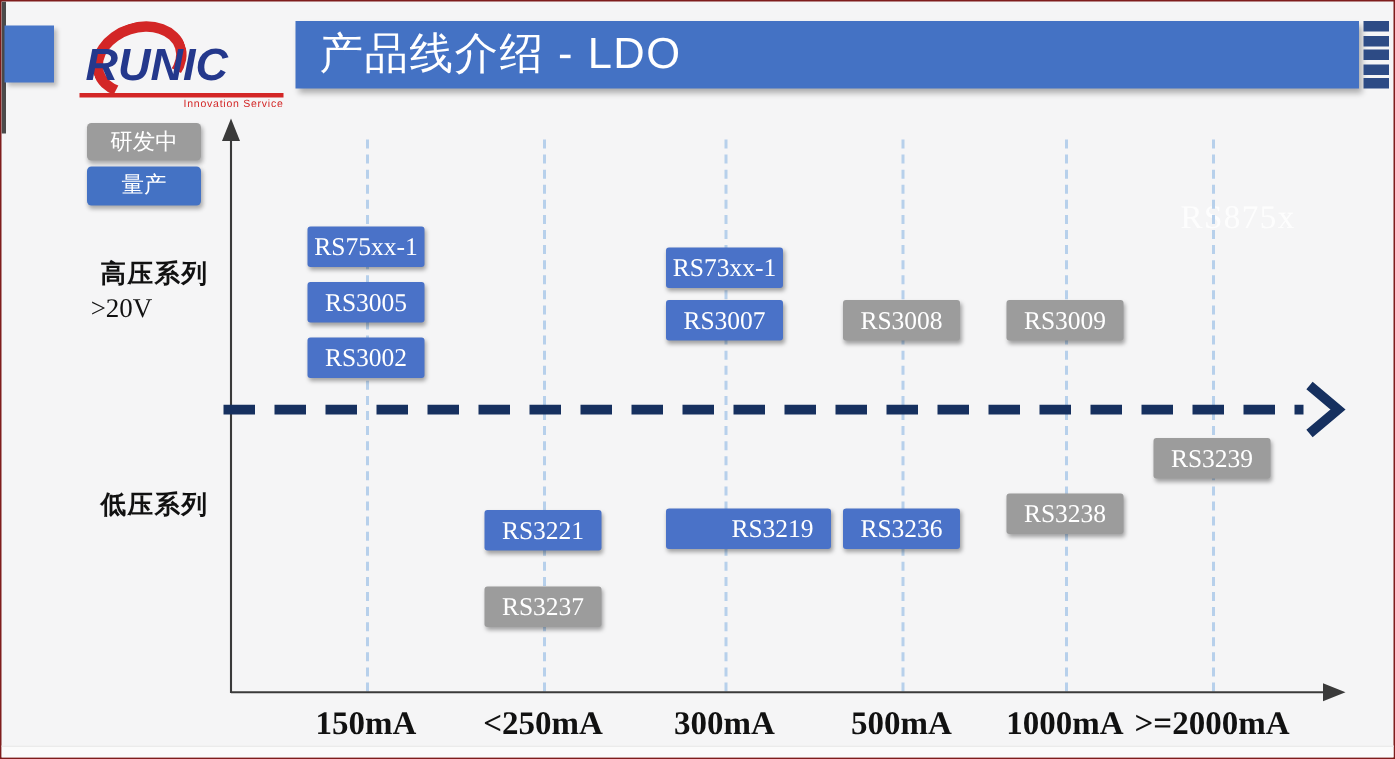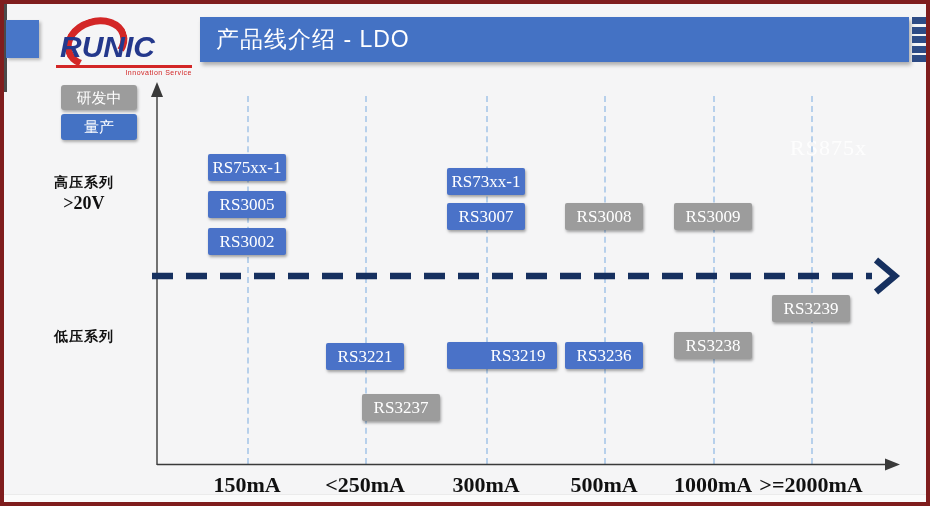--- a/index.html
+++ b/index.html
@@ -1,43 +1,43 @@
 <!DOCTYPE html>
 <html><head>
 <meta charset="utf-8">
 <style>
   html,body{margin:0;padding:0;background:#e8e8e8;}
   .slide{position:relative;width:930px;height:506px;background:#f5f5f6;overflow:hidden;
-         font-family:"Liberation Sans",sans-serif;border:4px solid #7f1d1d;box-sizing:border-box;}
+         font-family:"Liberation Sans",sans-serif;border:1px solid #7f1d1d;box-sizing:border-box;}
   
   .left-notch{position:absolute;left:0;top:0;width:3px;height:88px;background:#4a4a4a;}
   .corner-square{position:absolute;left:2px;top:16px;width:33px;height:38px;background:#4876c8;
                  box-shadow:2px 2px 3px rgba(0,0,0,.25);}
   .logo{position:absolute;left:50px;top:12px;width:140px;height:56px;}
   .logo-arc{position:absolute;left:10px;top:2px;width:64px;height:50px;border:7px solid #d32626;
             border-radius:50%;border-bottom-color:transparent;transform:rotate(-18deg);box-sizing:border-box;}
   .logo-brand{position:absolute;left:6px;top:14px;font-style:italic;font-weight:bold;font-size:30px;
               color:#24388c;letter-spacing:0px;z-index:2;}
   .logo-underline{position:absolute;left:2px;top:49px;width:136px;height:3px;background:#d32626;z-index:3;}
   .logo-tagline{position:absolute;right:2px;top:53px;font-size:7px;color:#d32626;letter-spacing:.5px;z-index:3;}
   .title-bar{position:absolute;left:196px;top:13px;width:709px;height:45px;background:#4472c4;
              box-shadow:2px 3px 4px rgba(0,0,0,.3);}
-  .title-text{color:#ffffff;font-size:23px;line-height:45px;padding-left:16px;letter-spacing:1px;}
+  .title-text{color:#ffffff;font-size:29px;line-height:45px;padding-left:16px;letter-spacing:1px;}
   .side-bars{position:absolute;left:908px;top:13px;width:17px;height:45px;display:flex;
              flex-direction:column;justify-content:space-between;}
   .side-bars span{display:block;width:17px;height:7px;background:#2d4b85;}
   
   .badge{position:absolute;width:76px;text-align:center;color:#fff;font-size:15px;border-radius:3px;
          box-shadow:1px 2px 3px rgba(0,0,0,.3);}
   .badge-dev{left:57px;top:81px;height:25px;line-height:25px;background:#9c9c9c;}
   .badge-prod{left:57px;top:110px;height:26px;line-height:26px;background:#4472c4;}
   
   .row-label{position:absolute;left:22px;width:116px;text-align:center;color:#111;}
-  .row-label .cn{font-size:14px;font-weight:bold;letter-spacing:1px;}
-  .row-label .rng{font-size:18px;font-weight:bold;font-family:"Liberation Serif",serif;margin-top:1px;}
+  .row-label .cn{font-size:17px;font-weight:bold;letter-spacing:1px;text-align:right;}
+  .row-label .rng{font-size:18px;font-weight:normal;font-family:"Liberation Serif",serif;margin-top:1px;}
   .row-high{top:170px;}
   .row-low{top:324px;}
   
   .gridline{position:absolute;top:92px;height:368px;width:0;border-left:2px dashed #b7d0eb;}
   .product{position:absolute;width:78px;height:27px;line-height:27px;text-align:center;color:#fff;
            font-family:"Liberation Serif",serif;font-size:17px;border-radius:2px;
            box-shadow:1px 2px 3px rgba(0,0,0,.35);}
   .product.production{background:#4a72c8;}
   .product.development{background:#9c9c9c;}
   .x-label{position:absolute;top:468px;transform:translateX(-50%);font-family:"Liberation Serif",serif;
@@ -106,21 +106,21 @@
       <div class="product production" style="left: 204px; top: 224px;">RS3002</div>
       <div class="product production" style="left: 443px; top: 164px;">RS73xx-1</div>
       <div class="product production" style="left: 443px; top: 199px;">RS3007</div>
       <div class="product development" style="left: 561px; top: 199px;">RS3008</div>
       <div class="product development" style="left: 670px; top: 199px;">RS3009</div>
       <div class="product development" style="left: 768px; top: 291px;">RS3239</div>
       <div class="product development" style="left: 670px; top: 328px;">RS3238</div>
       <div class="product production" style="left: 322px; top: 339px;">RS3221</div>
       <div class="product production" style="left: 443px; top: 338px; padding-left: 32px;">RS3219</div>
       <div class="product production" style="left: 561px; top: 338px;">RS3236</div>
-      <div class="product development" style="left: 322px; top: 390px; margin-left: 36px;">RS3237</div>
+      <div class="product development" style="left: 322px; top: 390px;">RS3237</div>
     </div>
 
   <svg class="overlay" width="930" height="506">
 
     <line x1="153" y1="461" x2="153" y2="86" stroke="#3a3a3a" stroke-width="1.4"></line>
     <path d="M153,78 L147,93 L159,93 Z" fill="#3a3a3a"></path>
 
     <line x1="153" y1="460.5" x2="888" y2="460.5" stroke="#3a3a3a" stroke-width="1.4"></line>
     <path d="M896,460.5 L881,454.5 L881,466.5 Z" fill="#3a3a3a"></path>
 

